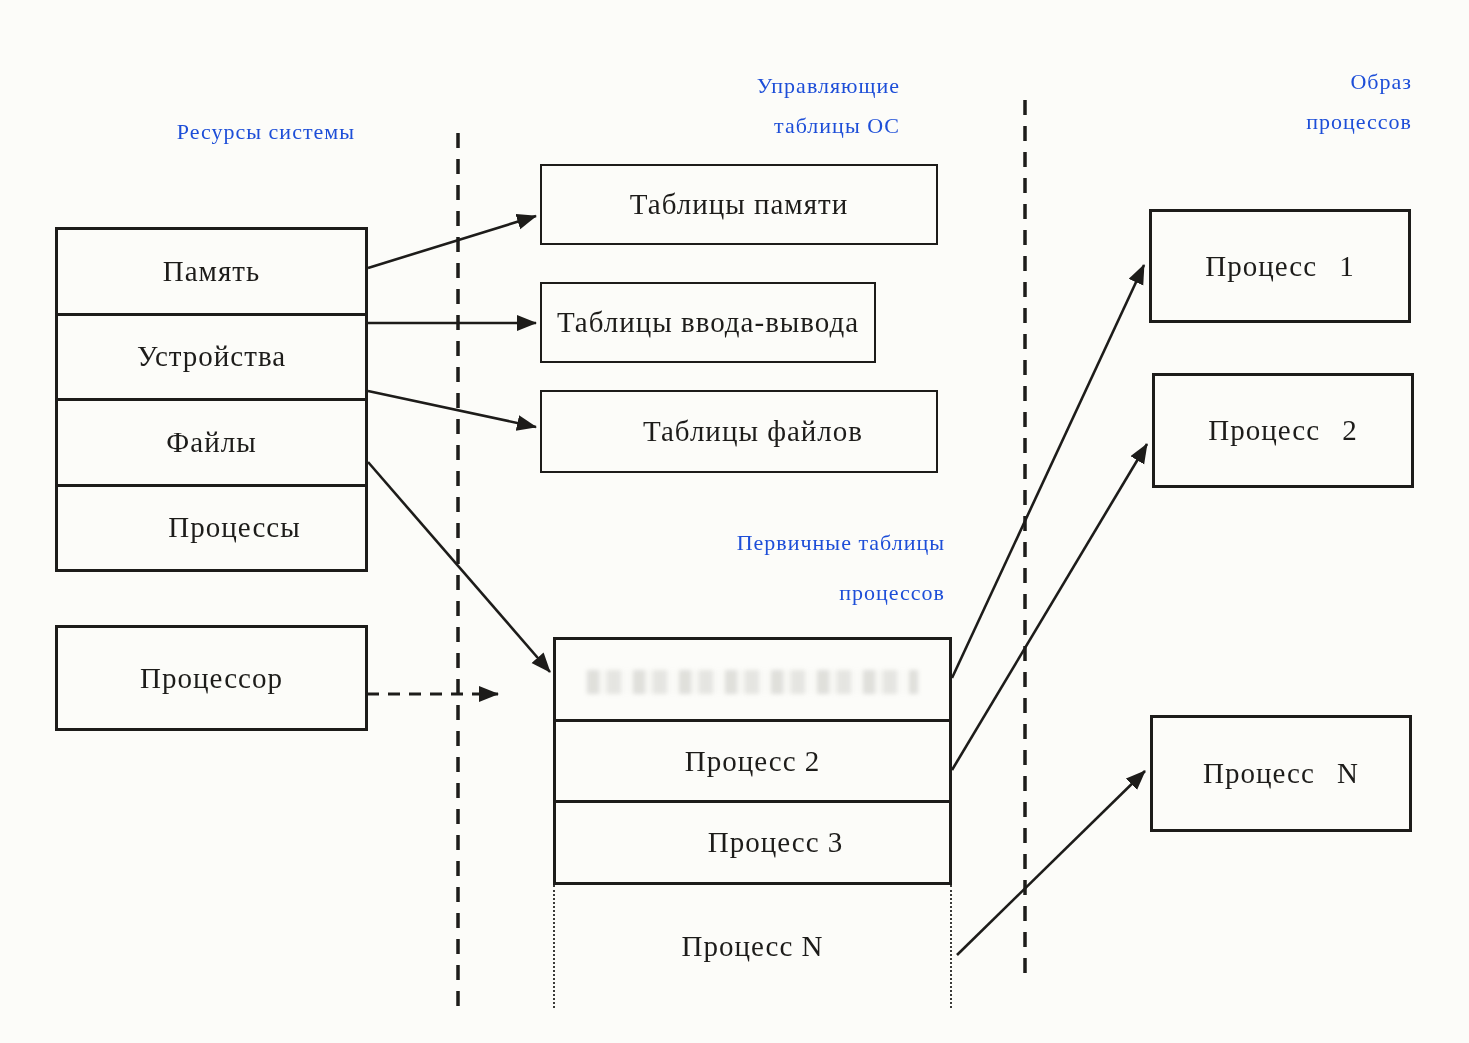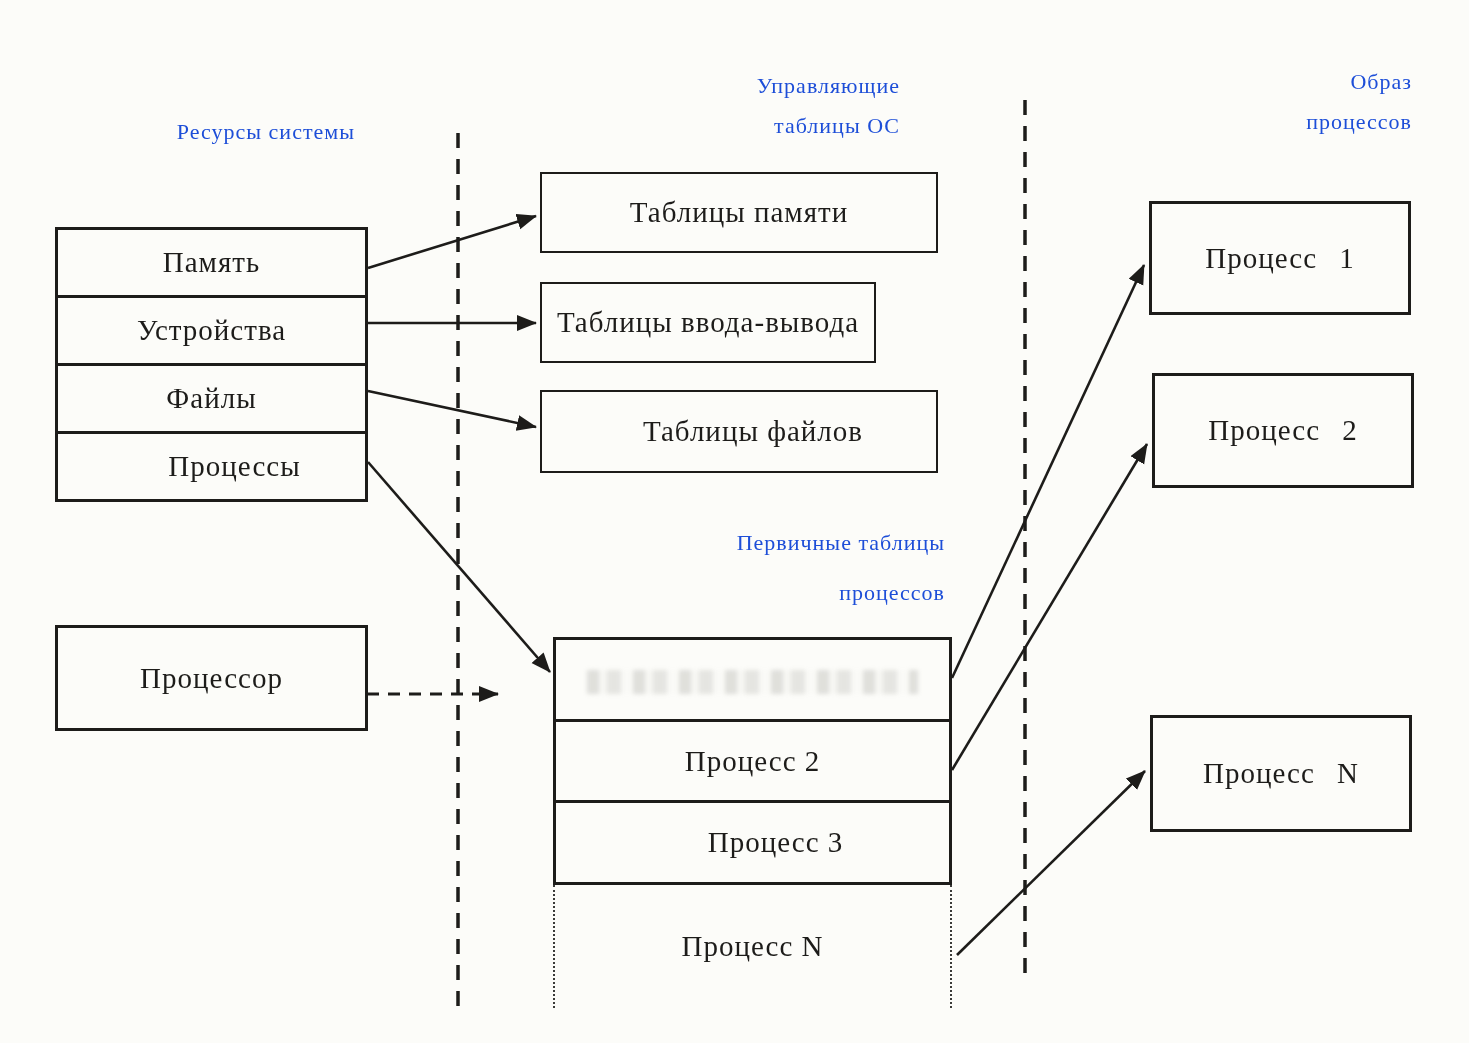--- a/index.html
+++ b/index.html
@@ -104,41 +104,41 @@
   <div class="heading" style="left:1150px;top:62px;width:262px;">
     <span>Образ</span>
     <span>процессов</span>
   </div>
 
   <div class="heading" style="left:555px;top:518px;width:390px;line-height:50px;">
     <span>Первичные таблицы</span>
     <span>процессов</span>
   </div>
 
-  <div class="stack" style="left:55px;top:227px;width:313px;height:275px;">
+  <div class="stack" style="left:55px;top:227px;width:313px;height:345px;">
     <div class="cell">Память</div>
     <div class="cell">Устройства</div>
     <div class="cell">Файлы</div>
     <div class="cell">Процессы</div>
   </div>
 
   <div class="box" style="left:55px;top:625px;width:313px;height:106px;">Процессор</div>
 
-  <div class="box" style="left:540px;top:172px;width:398px;height:81px;border-width:2.5px;">Таблицы памяти</div>
+  <div class="box" style="left:540px;top:164px;width:398px;height:81px;border-width:2.5px;">Таблицы памяти</div>
   <div class="box" style="left:540px;top:282px;width:336px;height:81px;border-width:2.5px;">Таблицы ввода-вывода</div>
   <div class="box" style="left:540px;top:390px;width:398px;height:83px;border-width:2.5px;padding-left:28px;">Таблицы файлов</div>
 
   <div class="stack" style="left:553px;top:637px;width:399px;height:248px;">
     <div class="cell">
       <div class="ghost"></div>
       <span></span>
     </div>
     <div class="cell">Процесс 2</div>
     <div class="cell">Процесс 3</div>
   </div>
 
   <div class="pt-row-n" style="left:553px;top:885px;width:399px;height:123px;">Процесс N</div>
 
-  <div class="box wide-num" style="left:1149px;top:201px;width:262px;height:114px;">Процесс 1</div>
+  <div class="box wide-num" style="left:1149px;top:209px;width:262px;height:114px;">Процесс 1</div>
   <div class="box wide-num" style="left:1152px;top:373px;width:262px;height:115px;">Процесс 2</div>
   <div class="box wide-num" style="left:1150px;top:715px;width:262px;height:117px;">Процесс N</div>
 
 </div>
 
 </body></html>

